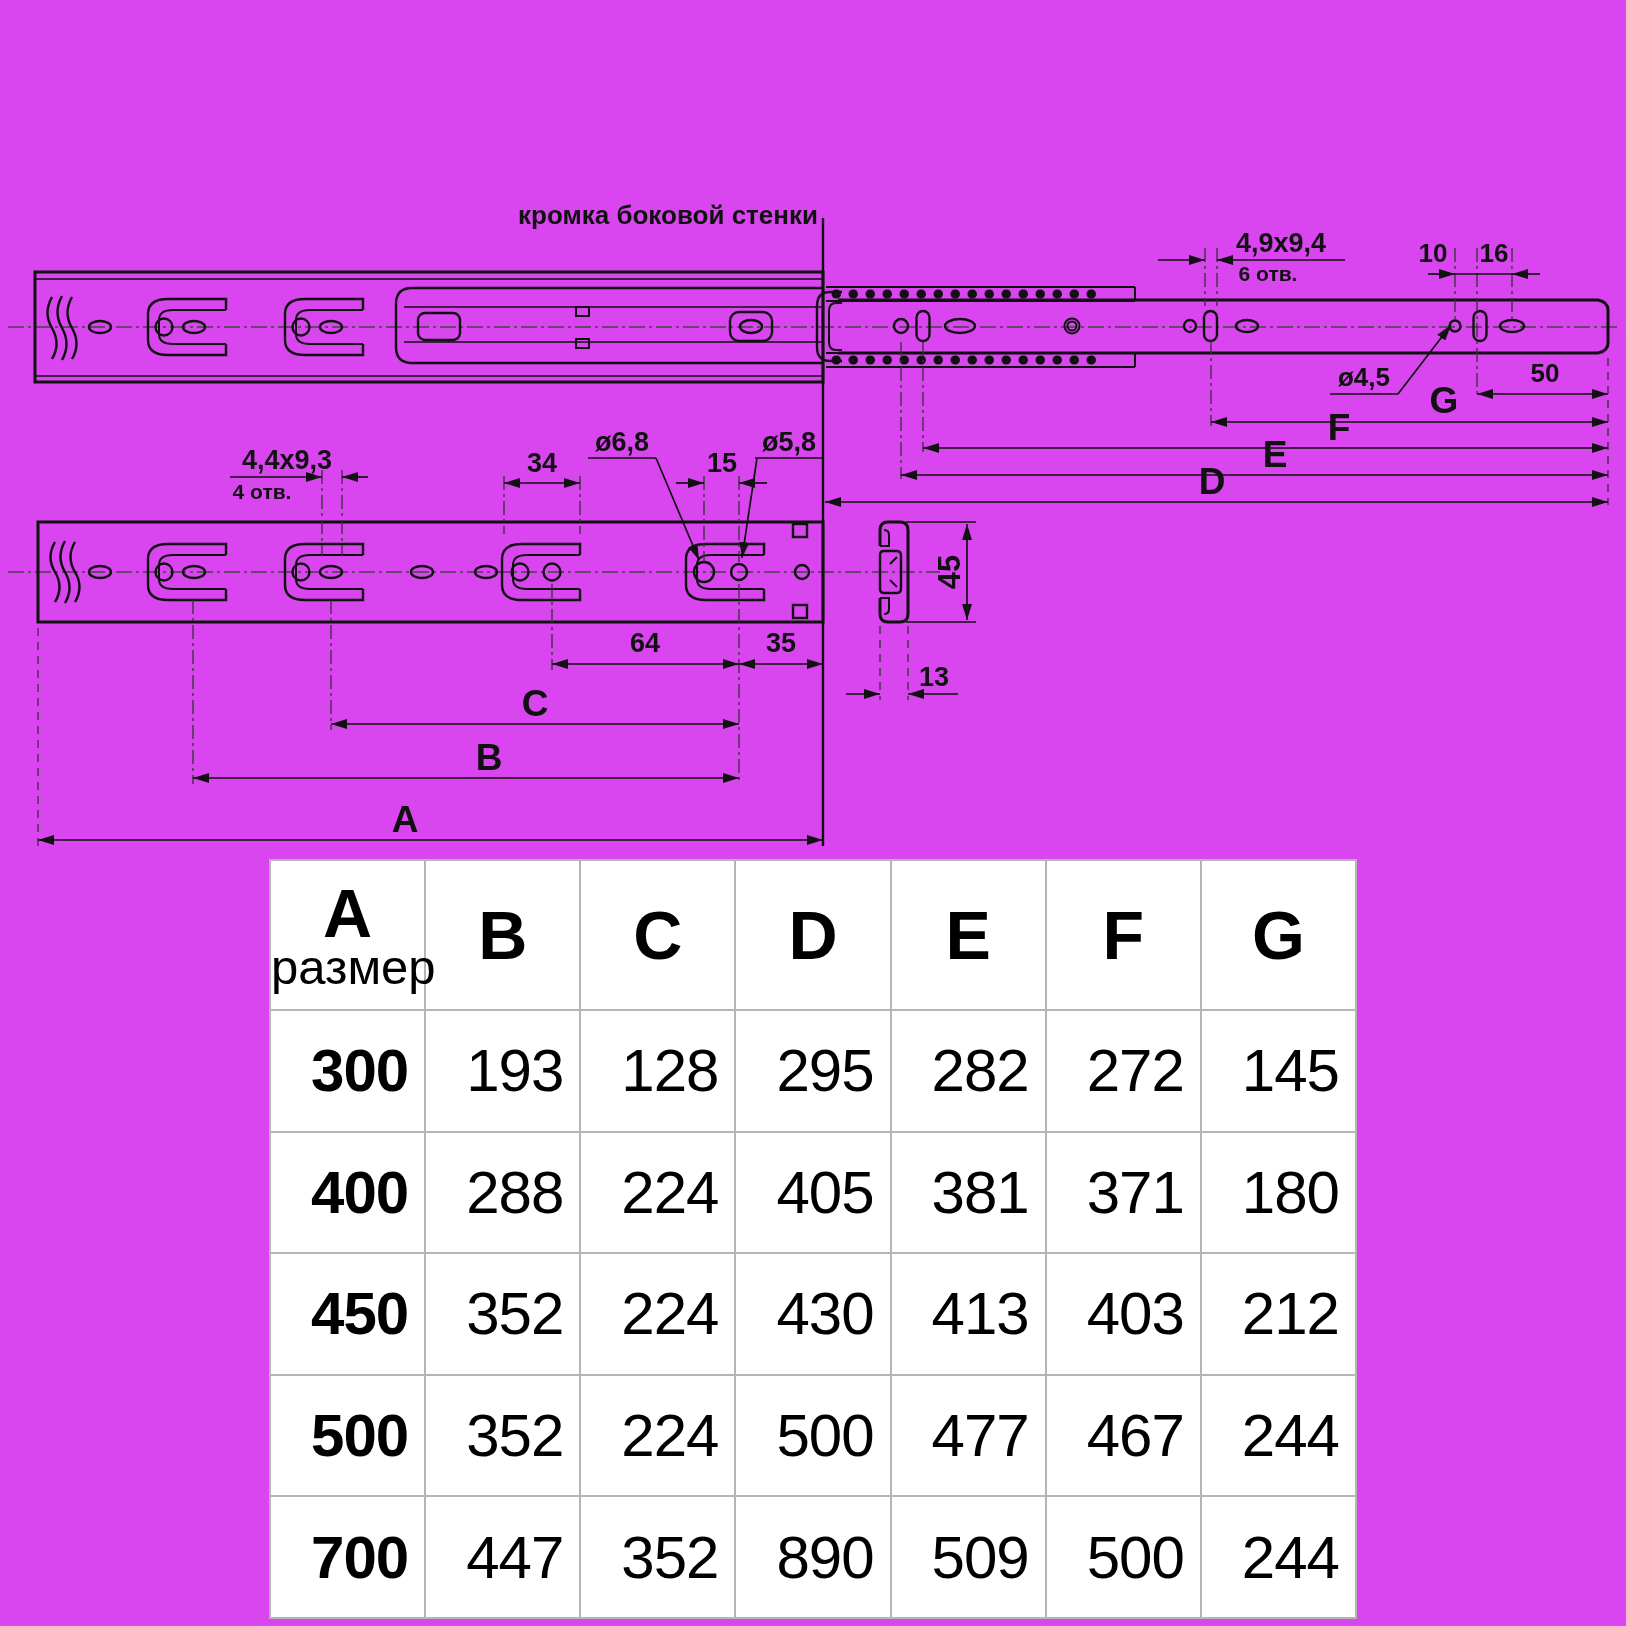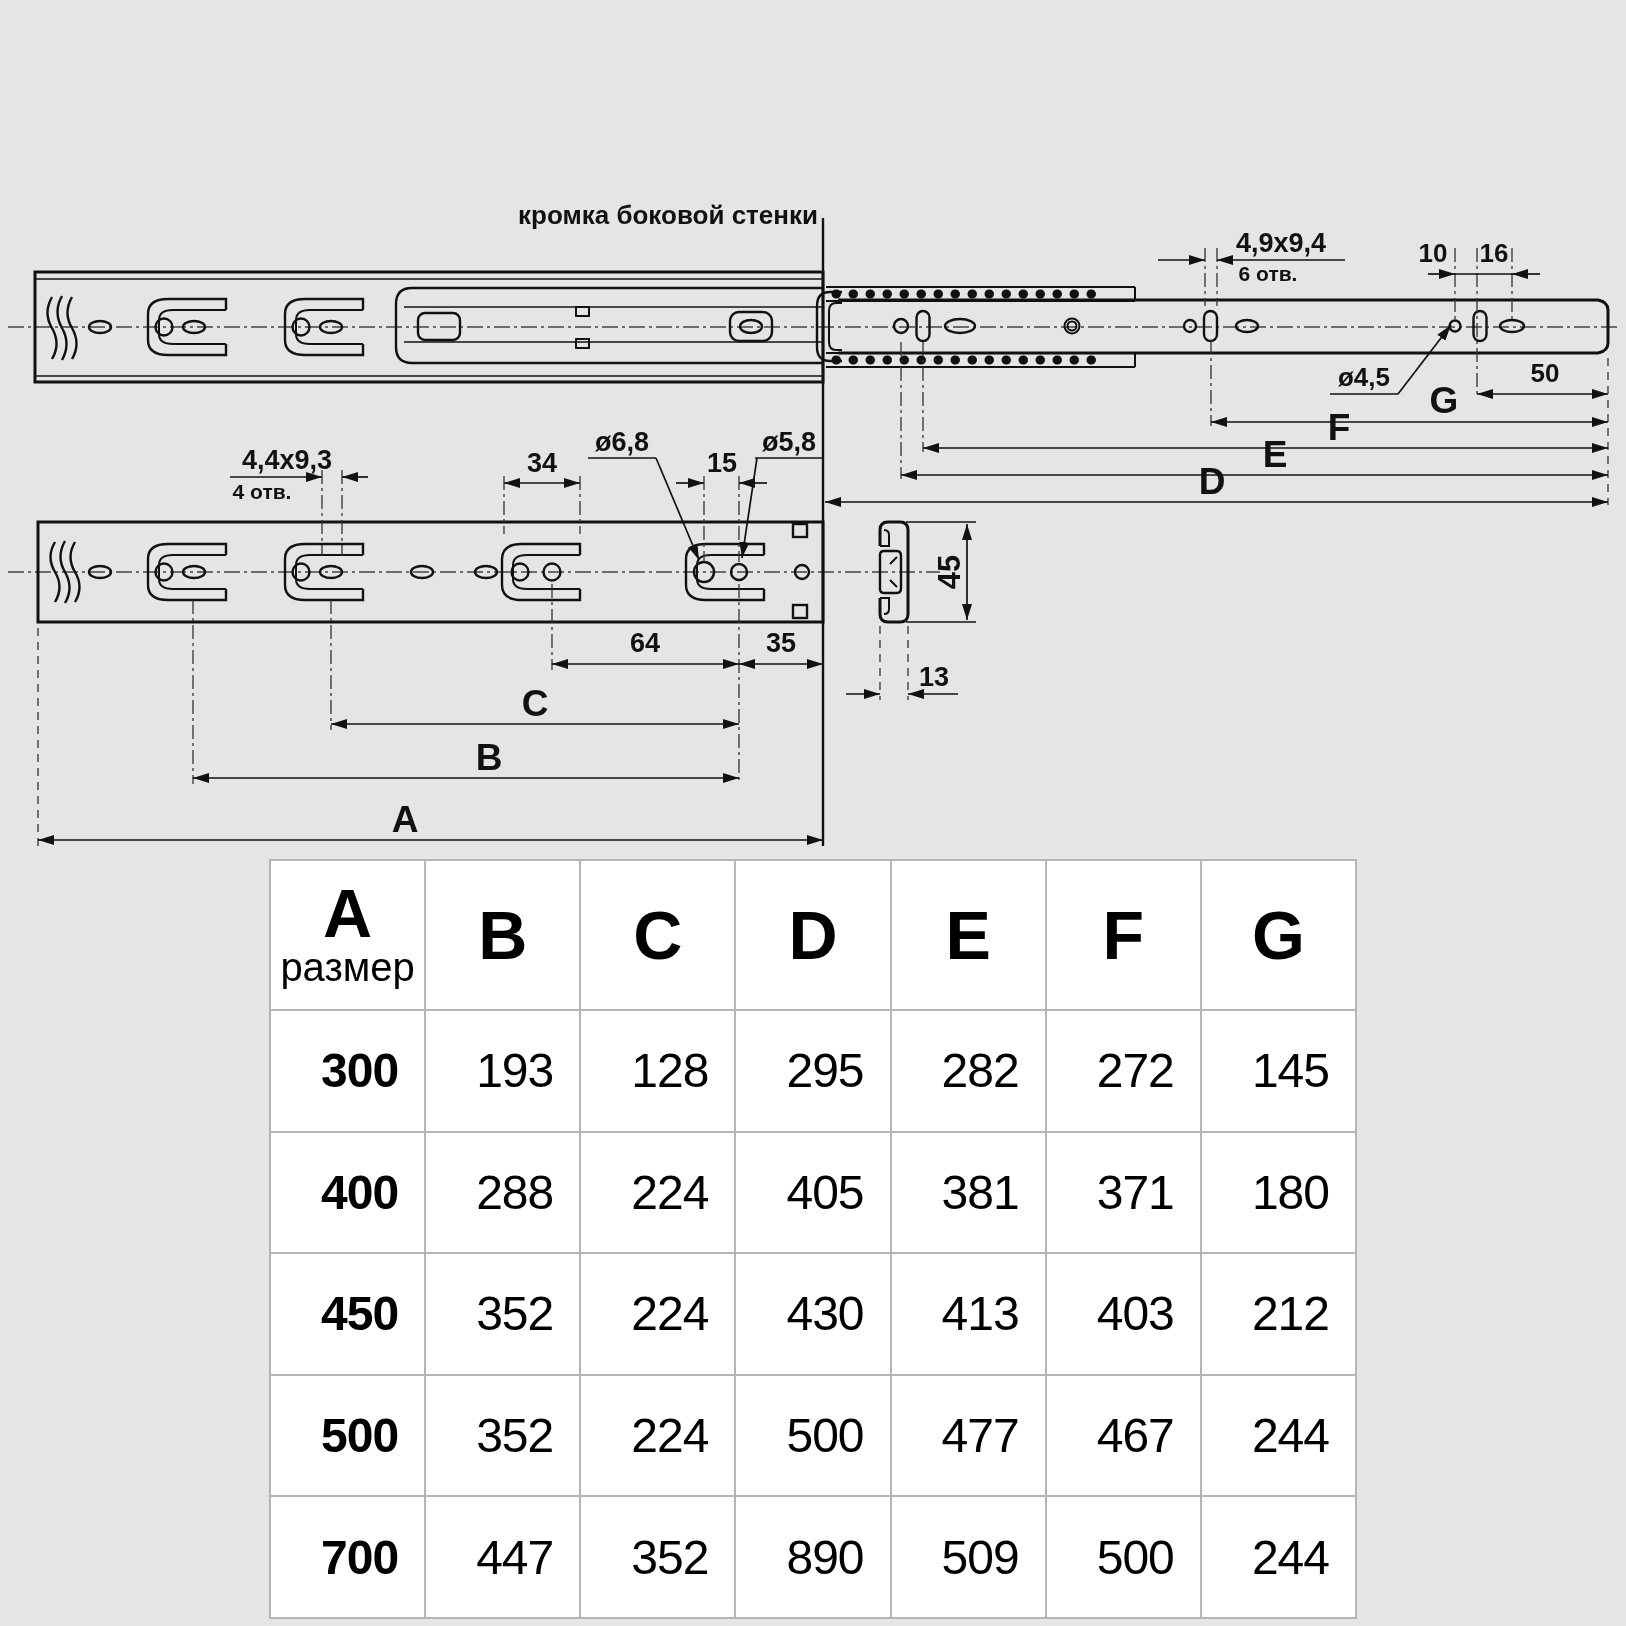--- a/index.html
+++ b/index.html
@@ -1,16 +1,16 @@
 <!DOCTYPE html>
 <html><head>
 <meta charset="utf-8">
 <style>
   html,body{margin:0;padding:0;background:#ffffff;}
-  #page{position:relative;width:1626px;height:1626px;background:#e5e5e5;overflow:hidden;
+  #page{position:relative;width:1626px;height:1626px;background:#d946ef;overflow:hidden;
         font-family:"Liberation Sans", sans-serif;}
   #drawing{position:absolute;left:0;top:0;}
   
   .s3{fill:none;stroke:#111;stroke-width:3;}
   .s25{fill:none;stroke:#111;stroke-width:2.4;}
   .s2{fill:none;stroke:#111;stroke-width:2;}
   .s12{fill:none;stroke:#111;stroke-width:1.3;}
   .cl{fill:none;stroke:#444;stroke-width:1.4;stroke-dasharray:16 4 3 4;}
   .ext{fill:none;stroke:#333;stroke-width:1.3;stroke-dasharray:14 4 3 4;}
   .extd{fill:none;stroke:#333;stroke-width:1.3;stroke-dasharray:8 6;}
@@ -22,24 +22,24 @@
   .big{font-weight:bold;font-size:37px;}
   .sm{font-size:21px;font-weight:bold;}
   .edge{font-weight:bold;font-size:26px;}
   .red45{font-weight:bold;font-size:31px;}
   
   #dim-table{position:absolute;left:269px;top:859px;width:1088px;height:760px;
      border-collapse:collapse;table-layout:fixed;background:#fff;}
   #dim-table td,#dim-table th{border:2px solid #b5b5b5;text-align:center;vertical-align:middle;
      padding:0;color:#000;}
   #dim-table thead th{height:148px;}
-  #dim-table tbody td{height:85px;font-size:48px;font-weight:normal;letter-spacing:-1px;padding-left:24px;}
+  #dim-table tbody td{height:85px;font-size:60px;font-weight:normal;letter-spacing:-1px;padding-left:24px;}
   #dim-table tbody td.acol{font-weight:bold;}
   .hl{font-size:68px;font-weight:bold;line-height:64px;}
-  .hs{font-size:40px;font-weight:normal;line-height:44px;}
+  .hs{font-size:49px;font-weight:normal;line-height:44px;}
 </style>
 </head>
 <body>
 
 <div id="page">
 
 <svg id="drawing" width="1626" height="880" viewBox="0 0 1626 880" xmlns="http://www.w3.org/2000/svg">
   <defs>
     <marker id="arr" markerWidth="17" markerHeight="10" refX="16" refY="5" orient="auto-start-reverse" markerUnits="userSpaceOnUse">
       <path d="M0,0 L16,5 L0,10 z" fill="#111"></path>

